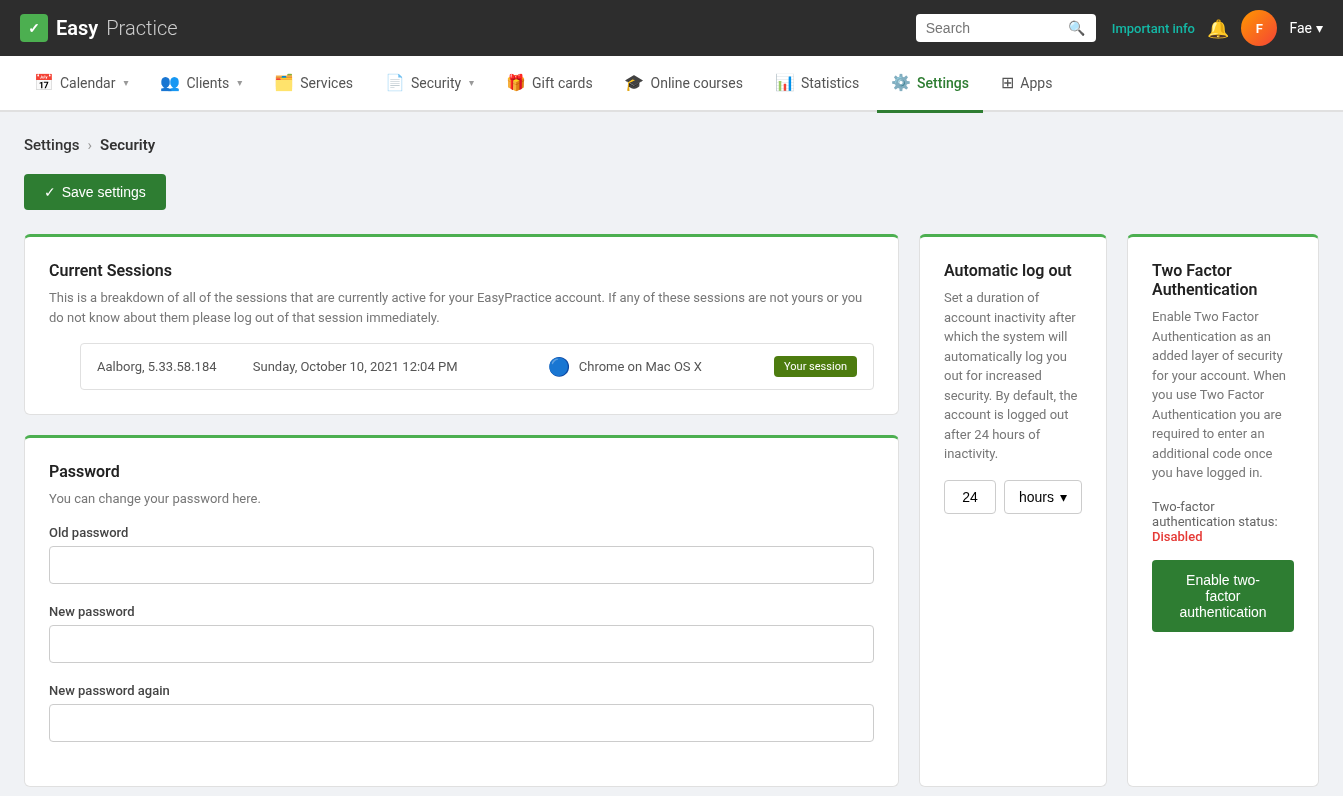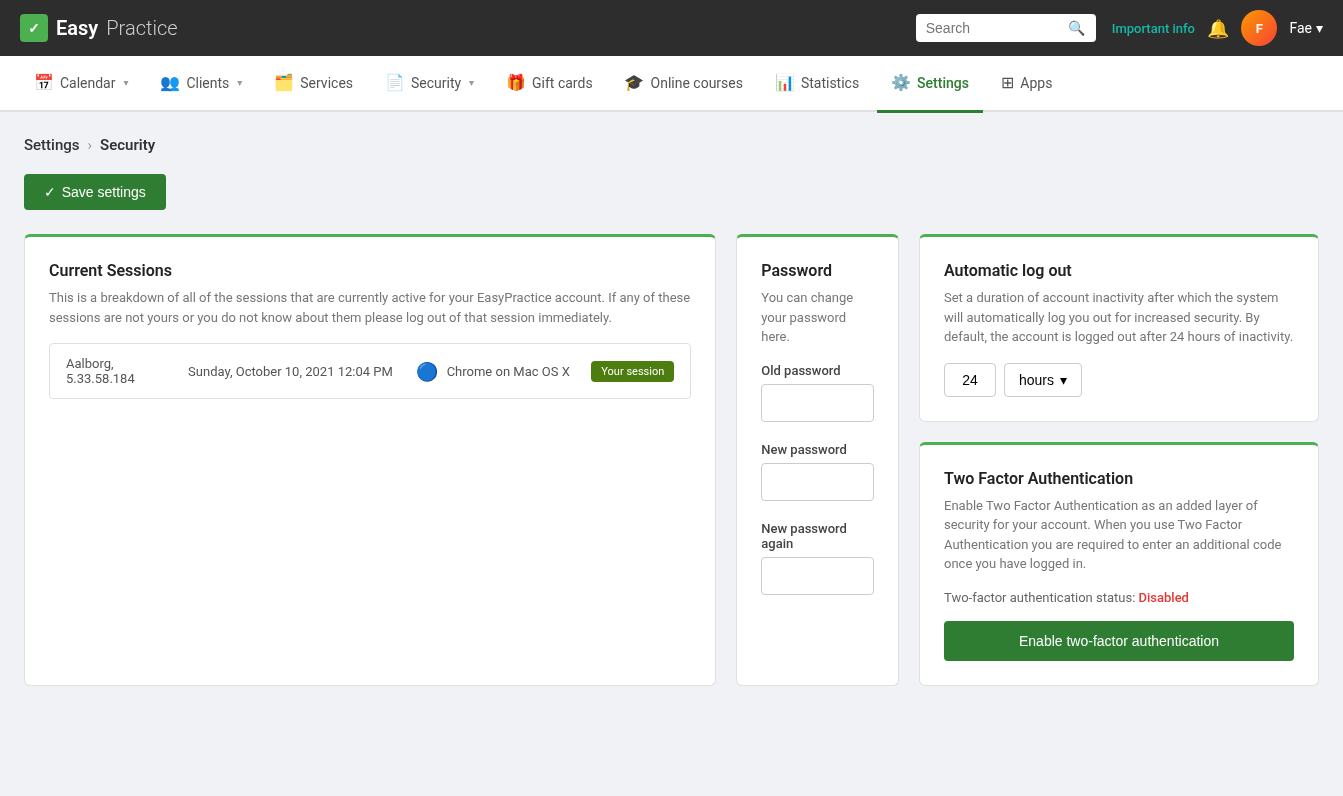--- a/index.html
+++ b/index.html
@@ -32,31 +32,31 @@
     .breadcrumb { display: flex; align-items: center; gap: 8px; margin-bottom: 20px; font-size: 15px; }
     .breadcrumb-settings { color: #333; font-weight: 500; cursor: pointer; }
     .breadcrumb-sep { color: #999; }
     .breadcrumb-current { color: #333; font-weight: 600; }
 
     
     .save-btn { background: #2e7d32; color: white; border: none; padding: 10px 20px; border-radius: 4px; font-size: 14px; cursor: pointer; display: flex; align-items: center; gap: 6px; margin-bottom: 24px; }
 
     
     .cards-layout { display: grid; grid-template-columns: 1fr 400px; gap: 20px; }
-    .left-column { display: flex; flex-direction: row; gap: 20px; border-radius: 7px; }
-    .right-column { display: flex; flex-direction: column; gap: 20px; }
+    .left-column { display: flex; flex-direction: column; gap: 20px; border-radius: 7px; }
+    .right-column { display: flex; flex-direction: row; gap: 20px; }
 
     
     .card { background: white; border-radius: 6px; border: 1px solid #e0e0e0; padding: 24px; border-top: 3px solid #4caf50; }
 
     .card-title { font-size: 16px; font-weight: 600; color: #222; margin-bottom: 8px; }
     .card-desc { font-size: 13px; color: #777; line-height: 1.5; margin-bottom: 16px; }
 
     
-    .session-row { display: flex; align-items: center; gap: 16px; padding: 12px 16px; border: 1px solid #e0e0e0; border-radius: 4px; }
+    .session-row { display: flex; align-items: center; gap: 16px; padding: 12px 16px; border: 1px solid #e0e0e0; border-radius: 4px; margin-left: 31px; }
     .session-location { color: #555; font-size: 13px; flex: 1; }
     .session-date { color: #555; font-size: 13px; flex: 2; }
     .session-browser { display: flex; align-items: center; gap: 8px; color: #555; font-size: 13px; flex: 1.5; }
     .your-session-badge { background: #4d7c0f; color: white; font-size: 11px; padding: 4px 10px; border-radius: 4px; white-space: nowrap; }
 
     
     .form-group { margin-bottom: 20px; }
     .form-label { font-size: 13px; font-weight: 500; color: #444; margin-bottom: 6px; display: block; }
     .form-input { width: 100%; border: 1px solid #ccc; border-radius: 4px; padding: 10px 12px; font-size: 14px; outline: none; color: #333; }
 

